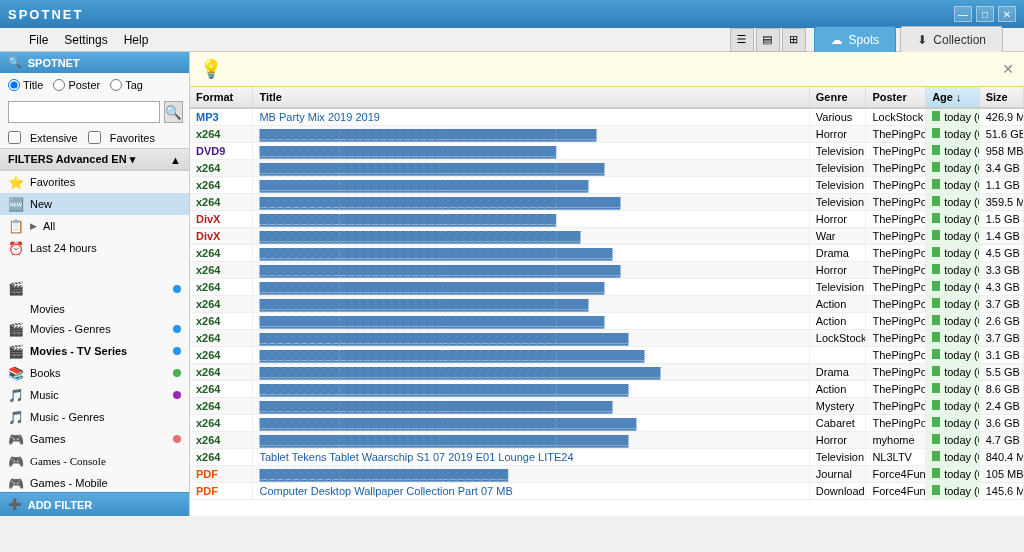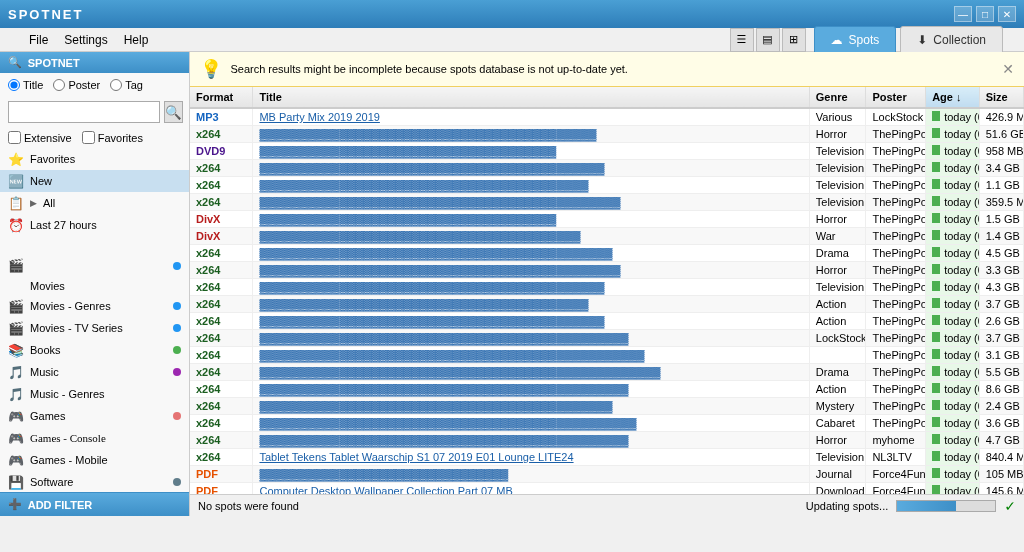--- a/index.html
+++ b/index.html
@@ -74,21 +74,21 @@
     }
     .search-options { padding: 6px 8px; display: flex; gap: 10px; align-items: center; }
     .radio-label { display: flex; align-items: center; gap: 3px; font-size: 11px; cursor: pointer; }
     .radio-input { width: 12px; height: 12px; }
     .search-box-row { padding: 4px 8px; display: flex; align-items: center; gap: 4px; }
     .search-input-field {
       flex: 1; height: 22px; border: 1px solid #aaa; padding: 2px 4px; font-size: 11px;
     }
     .search-btn { width: 22px; height: 22px; background: #e0e0e0; border: 1px solid #aaa; cursor: pointer; display: flex; align-items: center; justify-content: center; }
     .search-checkboxes { padding: 4px 8px; display: flex; gap: 10px; }
-    .check-label { display: flex; align-items: center; gap: 3px; font-size: 11px; }
+    .check-label { display: flex; align-items: center; gap: 9px; font-size: 11px; }
 
     
     .filters-header {
       background: linear-gradient(to bottom, #e8e8e8, #d8d8d8);
       padding: 4px 8px;
       font-size: 11px;
       font-weight: bold;
       display: flex; align-items: center; justify-content: space-between;
       border-top: 1px solid #ccc;
       border-bottom: 1px solid #ccc;
@@ -144,21 +144,21 @@
       font-weight: bold;
       position: sticky; top: 0;
       white-space: nowrap;
       cursor: pointer;
     }
     thead th.sorted { background: linear-gradient(to bottom, #d8edf8, #c0dcf0); }
     tbody tr { border-bottom: 1px solid #eee; }
     tbody tr:nth-child(even) { background: #f8f8f8; }
     td { padding: 2px 6px; border-right: 1px solid #eee; white-space: nowrap; overflow: hidden; max-width: 0; }
     td.format { width: 50px; font-weight: bold; color: #333; }
-    td.title { width: 440px; max-width: 440px; overflow: hidden; text-overflow: ellipsis; color: #1a5fa8; text-decoration: underline; }
+    td.title { width: 440px; max-width: 440px; overflow: hidden; text-overflow: ellipsis; color: #1a5fa8; }
     td.genre { width: 80px; }
     td.poster { width: 90px; }
     td.age { width: 90px; background: #e8f8e8; }
     td.size { width: 80px; text-align: right; }
     .age-bar { display: inline-block; width: 8px; height: 10px; background: #4caf50; margin-right: 4px; }
 
     
     .status-bar {
       height: 22px;
       background: #f0f0f0;
@@ -244,52 +244,56 @@
       <label class="check-label">
         <input type="checkbox" style="">
         <span>Extensive</span>
       </label>
       <label class="check-label">
         <input type="checkbox" style="">
         <span>Favorites</span>
       </label>
     </div>
 
+    <div class="filters-header">
+      <span>FILTERS  Advanced EN ▾</span>
+      <span>▲</span>
+    </div>
 
     <div class="filters-list" id="filters-list">
     <div class="filter-item">
           <span class="filter-icon" style="font-size: 13px;">⭐</span>
           <span style="flex: 1 1 0%;">Favorites</span>
         </div>
         <div class="filter-item selected">
           <span class="filter-icon" style="font-size: 13px;">🆕</span>
           <span style="flex: 1 1 0%;">New</span>
         </div>
         <div class="filter-item">
           <span class="filter-icon" style="font-size: 13px;">📋</span>
           <span class="filter-arrow">▶</span>
           <span style="flex: 1 1 0%;">All</span>
         </div>
         <div class="filter-item">
           <span class="filter-icon" style="font-size: 13px;">⏰</span>
-          <span style="flex: 1 1 0%;">Last 27 hours</span>
+          <span style="flex: 1 1 0%;">Last 24 hours</span>
         </div>
         <div class="filter-item">
           <span class="filter-icon" style="font-size: 13px;">🎬</span>
           <span style="flex: 1 1 0%; margin-top: 41px;">Movies</span>
           <span class="filter-dot" style="background-color: rgb(33, 150, 243);"></span>
         </div>
         <div class="filter-item">
           <span class="filter-icon" style="font-size: 13px;">🎬</span>
           <span style="flex: 1 1 0%;">Movies - Genres</span>
           <span class="filter-dot" style="background-color: rgb(33, 150, 243);"></span>
         </div>
         <div class="filter-item">
           <span class="filter-icon" style="font-size: 13px;">🎬</span>
-          <span style="flex: 1 1 0%;">Movies - TV Series</span>
+          <span style="flex: 1 1 0%; font-weight: bold;">Movies - TV Series</span>
           <span class="filter-dot" style="background-color: rgb(33, 150, 243);"></span>
         </div>
         <div class="filter-item">
           <span class="filter-icon" style="font-size: 13px;">📚</span>
           <span style="flex: 1 1 0%;">Books</span>
           <span class="filter-dot" style="background-color: rgb(76, 175, 80);"></span>
         </div>
         <div class="filter-item">
           <span class="filter-icon" style="font-size: 13px;">🎵</span>
           <span style="flex: 1 1 0%;">Music</span>
@@ -326,21 +330,20 @@
     <div class="add-filter-bar">
       <span>➕</span>
       <span>ADD FILTER</span>
     </div>
   </div>
 
   <div class="right-panel">
 
     <div class="info-bar">
       <span class="info-icon">💡</span>
-      <span>Search results might be incomplete because spots database is not up-to-date yet.</span>
       <span class="info-close">✕</span>
     </div>
 
     <div class="table-container">
       <table>
         <thead>
           <tr>
             <th>Format</th>
             <th style="width:440px;">Title</th>
             <th>Genre</th>
@@ -531,24 +534,14 @@
     <td class="title" style="max-width:440px;overflow:hidden;text-overflow:ellipsis;margin-top:23px;">Computer Desktop Wallpaper Collection Part 07 MB</td>
     <td class="genre">Downloads</td>
     <td class="poster">Force4Fun</td>
     <td class="age"><span class="age-bar"></span>today (04:57)</td>
     <td class="size">145.6 MB</td>
   </tr>
           </tbody>
       </table>
     </div>
 
-    <div class="status-bar">
-      <span>No spots were found</span>
-      <div class="status-right">
-        <span>Updating spots...</span>
-        <div class="progress-bar-container">
-          <div class="progress-bar-fill"></div>
-        </div>
-        <span class="status-ok">✓</span>
-      </div>
-    </div>
   </div>
 </div>
 
 </body></html>

